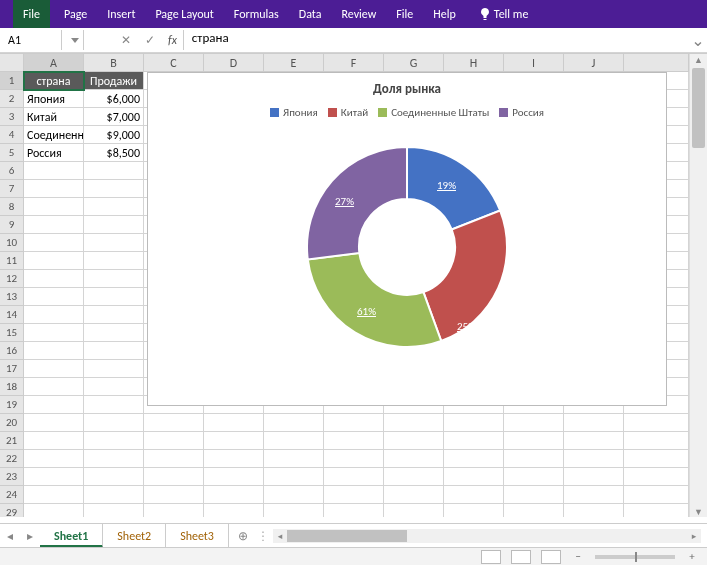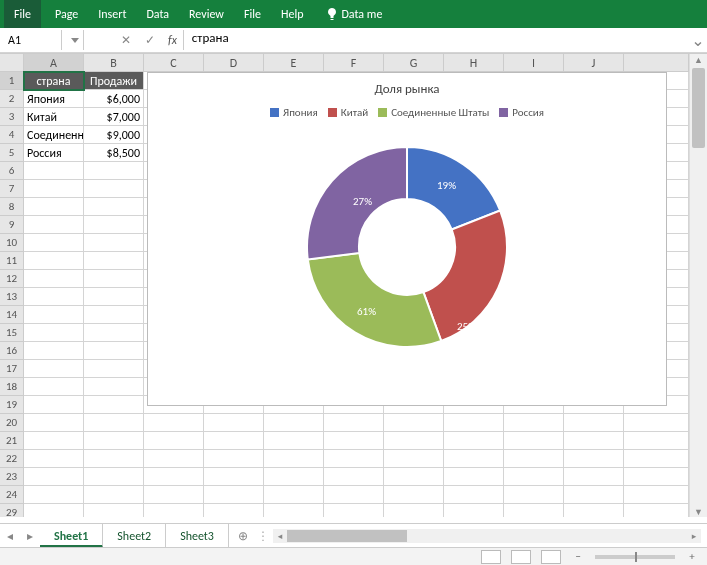--- a/index.html
+++ b/index.html
@@ -1,19 +1,19 @@
 <!DOCTYPE html>
 <html><head>
 <meta charset="utf-8">
 <style>
   * { box-sizing: border-box; margin: 0; padding: 0; font-family: "Segoe UI", Calibri, Arial, sans-serif; }
   body { width: 707px; height: 565px; background: #fff; overflow: hidden; position: relative; }
 
   
-  .ribbon { background: #15803d; height: 28px; display: flex; align-items: flex-end; color: #fff; font-size: 12px; padding: 0 4px; }
+  .ribbon { background: #4c1d95; height: 28px; display: flex; align-items: flex-end; color: #fff; font-size: 12px; padding: 0 13px; }
   .ribbon .tab { padding: 0 10px; height: 28px; display: flex; align-items: center; cursor: pointer; }
   .ribbon .file { background: #1a5c38; margin-right: 4px; }
   .spacer { flex: 1; }
   .ribbon .icon-slot { width: 18px; display: inline-flex; justify-content: center; }
   .tab svg { vertical-align: middle; }
 
   
   .fbar-row { display: flex; align-items: center; height: 25px; border-bottom: 1px solid #d4d4d4; background: #fff; }
   .name-box { width: 60px; border-right: 1px solid #ccc; height: 20px; margin: 0 4px 0 2px; font-size: 12px; padding-left: 6px; display: flex; align-items: center; }
   .nb-drop { width: 18px; border-right: 1px solid #ccc; height: 20px; display:flex; align-items:center; justify-content:center; }
@@ -40,63 +40,65 @@
   .cell.num { text-align: right; }
   .cell.selected { outline: 2px solid #217346; outline-offset: -1px; position: relative; z-index: 2; }
 
   
   .vscroll { position: absolute; right: 0; top: 0; bottom: 0; width: 18px; background: #f0f0f0; border-left:1px solid #ddd; }
   .vscroll .thumb { position:absolute; top: 14px; left:2px; right:2px; height: 80px; background:#c1c1c1; border-radius:2px; }
   .vscroll .arr { position:absolute; left:0; right:0; text-align:center; color:#888; font-size:9px; }
 
   
   .chart-box { position: absolute; left: 147px; top: 18px; width: 520px; height: 334px; background: #fff; border: 1px solid #bbb; z-index: 5; }
-  .chart-title { text-align: center; font-size: 13px; font-weight: 400; color: #444; margin-top: 8px; }
+  .chart-title { text-align: center; font-size: 13px; font-weight: 700; color: #444; margin-top: 8px; }
   .legend { display: flex; justify-content: center; gap: 10px; margin-top: 10px; font-size: 11px; color: #555; }
   .legend span { display: inline-flex; align-items: center; gap: 4px; }
   .legend i { width: 9px; height: 9px; display: inline-block; }
   .donut-wrap { position: relative; width: 220px; height: 220px; margin: 18px auto 0; }
   .donut-wrap svg { width: 100%; height: 100%; }
-  .dlabel { position: absolute; font-size: 11px; color: #fff; }
+  .dlabel { position: absolute; font-size: 11px; color: #fff; text-decoration: underline; }
 
   
   .sheet-bar { position: absolute; left: 0; right: 0; bottom: 18px; height: 24px; background: #fff; border-top: 1px solid #ccc; display: flex; align-items: center; font-size: 12px; }
   .sheet-nav { width: 20px; text-align:center; color:#888; cursor:pointer; }
-  .sheet-tab { padding: 0 14px; height: 24px; line-height: 24px; border-right: 1px solid #ccc; color: #14532d; cursor:pointer; }
+  .sheet-tab { padding: 0 14px; height: 24px; line-height: 24px; border-right: 1px solid #ccc; color: #a16207; cursor:pointer; }
   .sheet-tab.active { border-bottom: 3px solid #217346; color: #217346; font-weight: 600; background:#fff; }
   .sheet-add { width: 28px; text-align: center; color: #888; cursor:pointer; }
   .hscroll { flex:1; margin: 0 6px; height:14px; background:#f0f0f0; position:relative; }
   .hscroll .arr { position:absolute; top:0; bottom:0; width:14px; display:flex; align-items:center; justify-content:center; color:#888; font-size:9px; }
   .hscroll .thumb { position:absolute; left:14px; top:1px; bottom:1px; width:120px; background:#c1c1c1; }
 
   
   .status-bar { position: absolute; left: 0; right: 0; bottom: 0; height: 18px; background: #f3f3f3; border-top: 1px solid #ccc; display:flex; align-items:center; justify-content:flex-end; padding-right:8px; gap:10px; }
   .view-btn { width:20px; height:14px; border:1px solid #bbb; background:#fff; cursor:pointer; }
   .zoom-slider { width:80px; height:4px; background:#ccc; position:relative; }
   .zoom-slider::before { content:""; position:absolute; left:40px; top:-3px; width:2px; height:10px; background:#888; }
   .zoom-minus, .zoom-plus { width:14px; text-align:center; color:#666; cursor:pointer; font-size:11px; }
 </style>
 </head>
 <body>
 
 <div class="ribbon">
   <div class="tab file">File</div>
   <div class="tab">Page</div>
   <div class="tab">Insert</div>
+  <div class="tab">Page Layout</div>
+  <div class="tab">Formulas</div>
   <div class="tab">Data</div>
   <div class="tab">Review</div>
   <div class="tab">File</div>
   <div class="tab">Help</div>
   <div class="tab">
     <span class="icon-slot">
       <svg width="12" height="14" viewBox="0 0 12 14">
           <path d="M6 1a4 4 0 0 0-2.2 7.3c.4.3.7.8.7 1.3V11h3v-1.4c0-.5.3-1 .7-1.3A4 4 0 0 0 6 1zM4.5 12h3v1h-3z" fill="#fff"></path>
         </svg>
     </span>
-    <span>Data me</span>
+    <span>Tell me</span>
   </div>
   <div class="spacer"></div>
 </div>
 
 <div class="fbar-row">
   <div class="name-box">A1</div>
   <div class="nb-drop">
       <svg width="8" height="5">
         <path d="M0 0h8L4 5z" fill="#888"></path>
       </svg>
@@ -504,21 +506,21 @@
     <div class="donut-wrap">
       <svg viewBox="-110 -110 220 220" id="donut">
           <path d="M 6.123233995736766e-15 -100 A 100 100 0 0 1 93.08737486442043 -36.534102436639515 L 44.6819399349218 -17.53636916958697 A 48 48 0 0 0 2.9391523179536475e-15 -48 Z" fill="#4472C4" stroke="#fff" stroke-width="2"></path>
           <path d="M 93.08737486442043 -36.534102436639515 A 100 100 0 0 1 34.202014332566904 93.96926207859083 L 16.416966879632113 45.1052457977236 A 48 48 0 0 0 44.6819399349218 -17.53636916958697 Z" fill="#C0504D" stroke="#fff" stroke-width="2"></path>
           <path d="M 34.202014332566904 93.96926207859083 A 100 100 0 0 1 -99.2239206600172 12.434370464748579 L -47.62748191680825 5.968497823079318 A 48 48 0 0 0 16.416966879632113 45.1052457977236 Z" fill="#9BBB59" stroke="#fff" stroke-width="2"></path>
           <path d="M -99.2239206600172 12.434370464748579 A 100 100 0 0 1 -1.0718754395722282e-13 -100 L -5.1450021099466954e-14 -48 A 48 48 0 0 0 -47.62748191680825 5.968497823079318 Z" fill="#8064A2" stroke="#fff" stroke-width="2"></path>
         </svg>
       <div class="dlabel" style="left:140px; top:42px;">19%</div>
       <div class="dlabel" style="left:160px; top:135px;margin-top:48px;">25%</div>
       <div class="dlabel" style="left:60px; top:168px;">61%</div>
-      <div class="dlabel" style="left:56px; top:58px;">27%</div>
+      <div class="dlabel" style="left:38px; top:58px;">27%</div>
     </div>
   </div>
 
   <div class="vscroll">
     <div class="arr" style="top:0">▲</div>
     <div class="thumb"></div>
     <div class="arr" style="bottom:0">▼</div>
   </div>
 </div>
 

